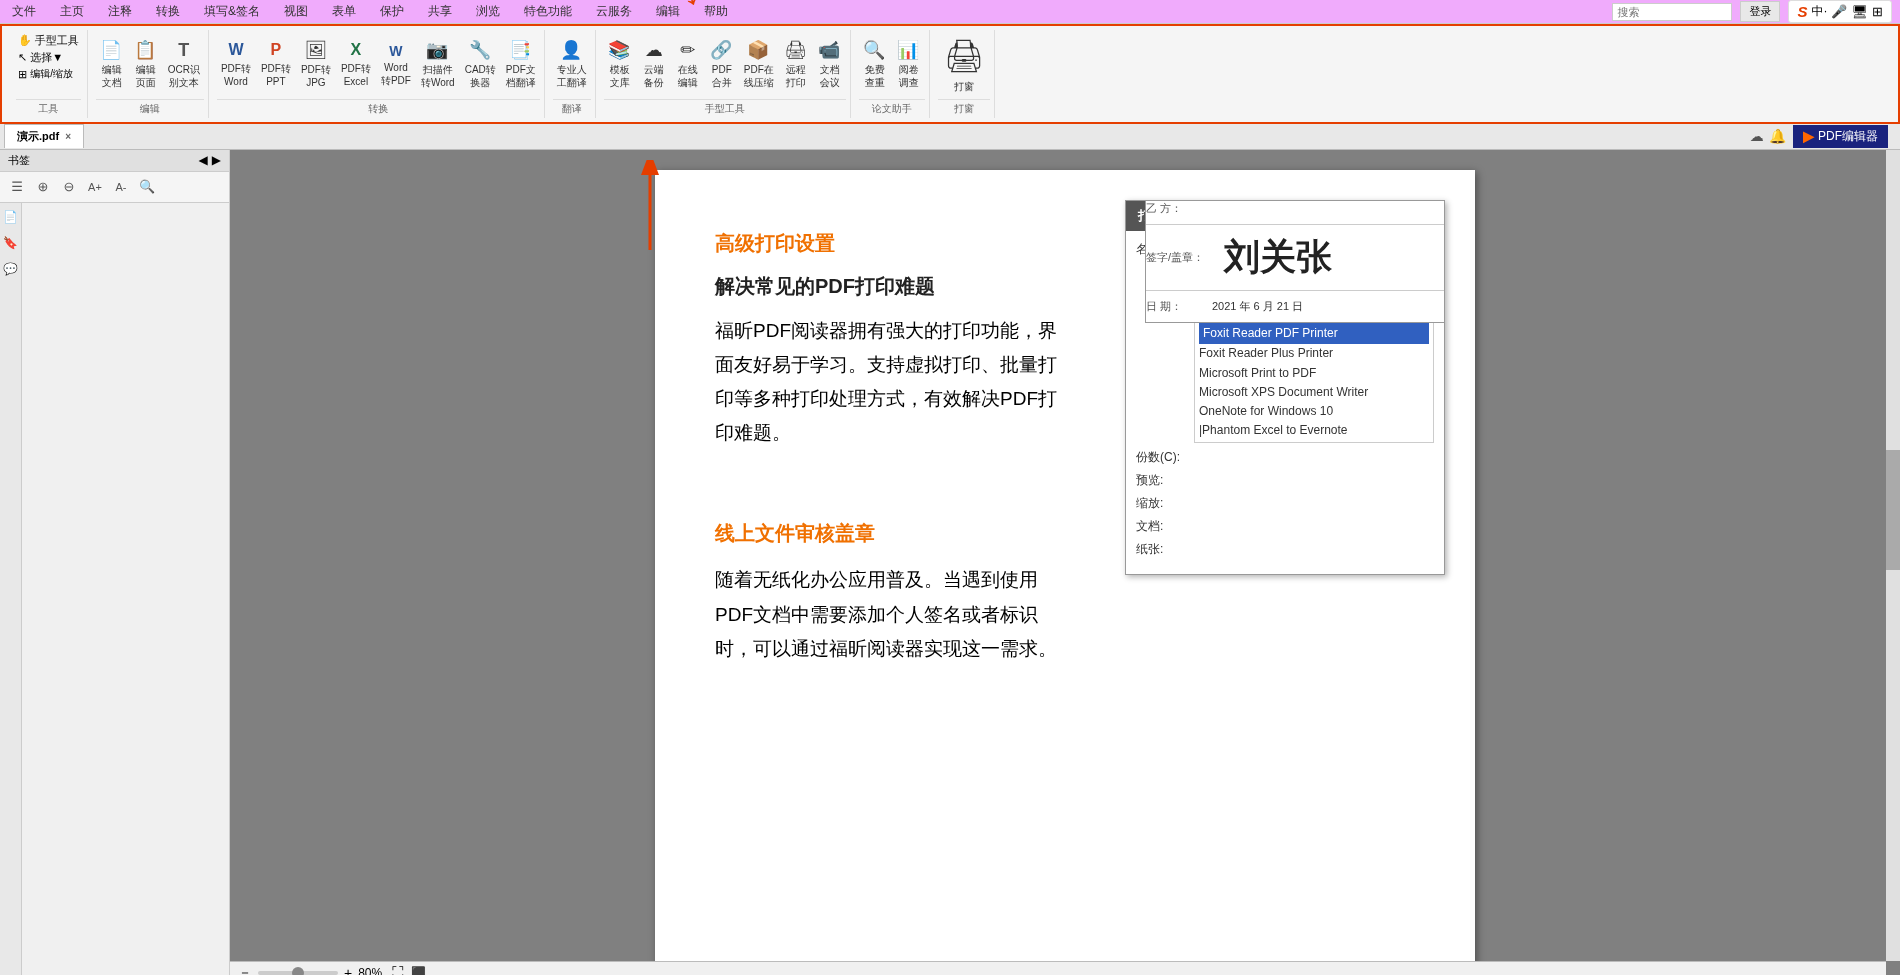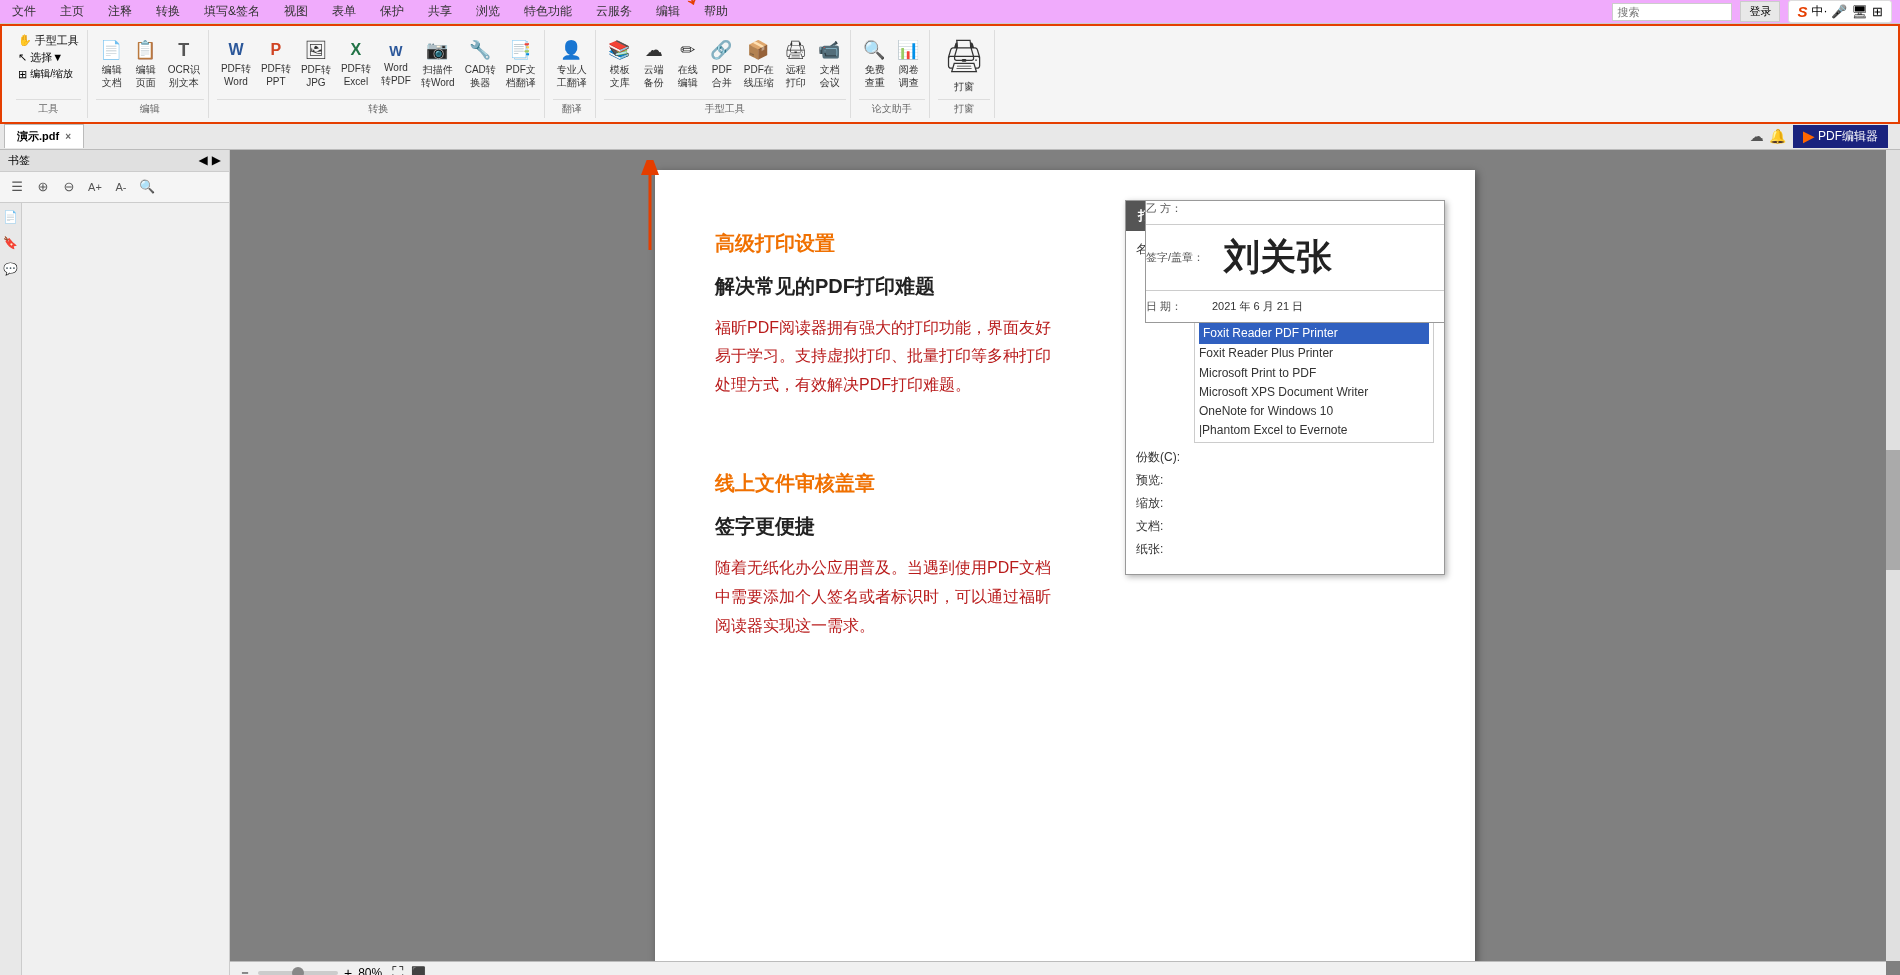--- a/index.html
+++ b/index.html
@@ -244,22 +244,22 @@
       font-weight: bold;
       margin-bottom: 16px;
     }
     .section-subtitle {
       font-size: 20px;
       color: #222;
       margin-bottom: 14px;
       font-weight: bold;
     }
     .section-body {
-      font-size: 16px;
-      color: #b91c1c;
+      font-size: 19px;
+      color: #000000;
       line-height: 1.8;
       margin-bottom: 30px;
     }
 
     
     .print-dialog {
       position: absolute;
       right: 30px;
       top: 30px;
       width: 320px;
@@ -646,21 +646,20 @@
                 <div class="print-label">纸张:</div>
               </div>
             </div>
           </div>
         </div>
       </div>
 
       <div class="section-wrapper">
         <div class="section-left">
           <div class="section-title-orange">线上文件审核盖章</div>
-          <div class="section-subtitle">签字更便捷</div>
           <div class="section-body">随着无纸化办公应用普及。当遇到使用PDF文档中需要添加个人签名或者标识时，可以通过福昕阅读器实现这一需求。</div>
         </div>
         <div class="section-right">
 
           <div class="signature-box">
             <div class="signature-row">
               <span class="signature-label">乙 方：</span>
             </div>
             <div style="height:1px; background:#ccc; margin-bottom:8px;"></div>
             <div class="signature-row">

